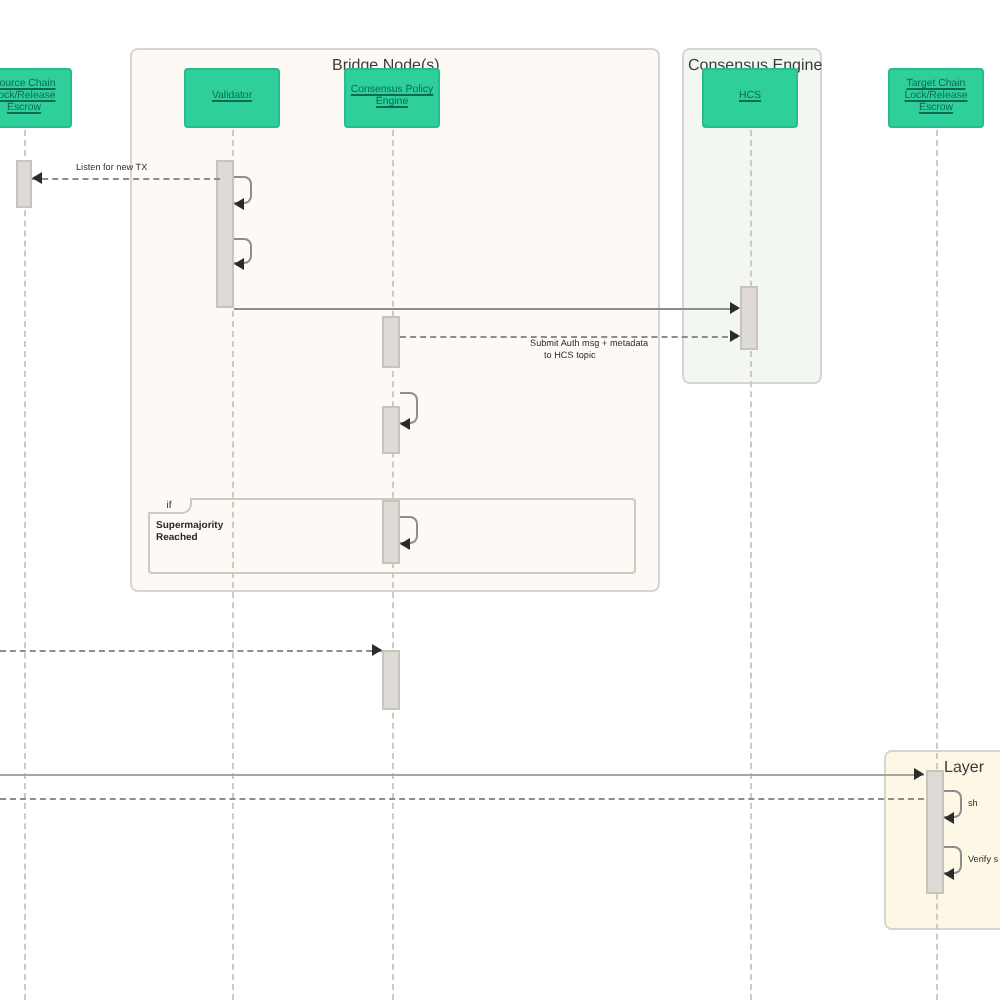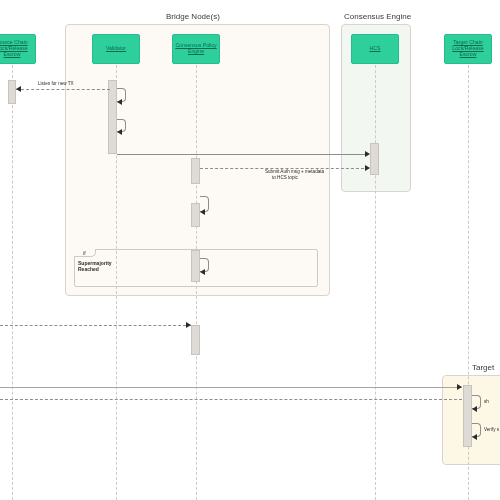--- a/index.html
+++ b/index.html
@@ -6,21 +6,21 @@
   body{
     width:500px;height:500px;overflow:hidden;
     background:#ffffff;
     font-family:"Liberation Sans","DejaVu Sans",sans-serif;
     position:relative;
   }
   #canvas{position:absolute;inset:0;width:500px;height:500px;}
 
   
   .group{position:absolute;border:1px solid #d9d4cd;border-radius:4px;box-sizing:border-box;}
-  .group-title{position:absolute;font-size:8px;color:#3b3b3b;white-space:nowrap;}
+  .group-title{position:absolute;font-size:8px;color:#3b3b3b;white-space:nowrap;margin-top:16px;}
 
   #group-bridge{left:65px;top:24px;width:265px;height:272px;background:#fdf9f4;}
   #title-bridge{left:166px;top:12px;}
   #group-consensus{left:341px;top:24px;width:70px;height:168px;background:#f3f7f2;}
   #title-consensus{left:344px;top:12px;}
   #group-target{left:442px;top:375px;width:120px;height:90px;background:#fdf8e6;}
   #title-target{left:472px;top:363px;}
 
   
   .lifeline{position:absolute;width:0;border-left:1px dashed #cfc9c2;}
@@ -70,21 +70,21 @@
 
 <div id="canvas">
 
   <div class="group" id="group-bridge"></div>
   <div class="group-title" id="title-bridge">Bridge Node(s)</div>
 
   <div class="group" id="group-consensus"></div>
   <div class="group-title" id="title-consensus">Consensus Engine</div>
 
   <div class="group" id="group-target"></div>
-  <div class="group-title" id="title-target">Target</div>
+  <div class="group-title" id="title-target">Layer</div>
 
   <div class="lifeline" style="left:12px;top:65px;height:435px;"></div>
   <div class="lifeline" style="left:116px;top:65px;height:435px;"></div>
   <div class="lifeline" style="left:196px;top:65px;height:435px;"></div>
   <div class="lifeline" style="left:375px;top:65px;height:435px;"></div>
   <div class="lifeline" style="left:468px;top:65px;height:435px;"></div>
 
   <div class="actor" style="left:-12px;top:34px;width:48px;height:30px;">
     <span>Source Chain Lock/Release Escrow</span>
   </div>

